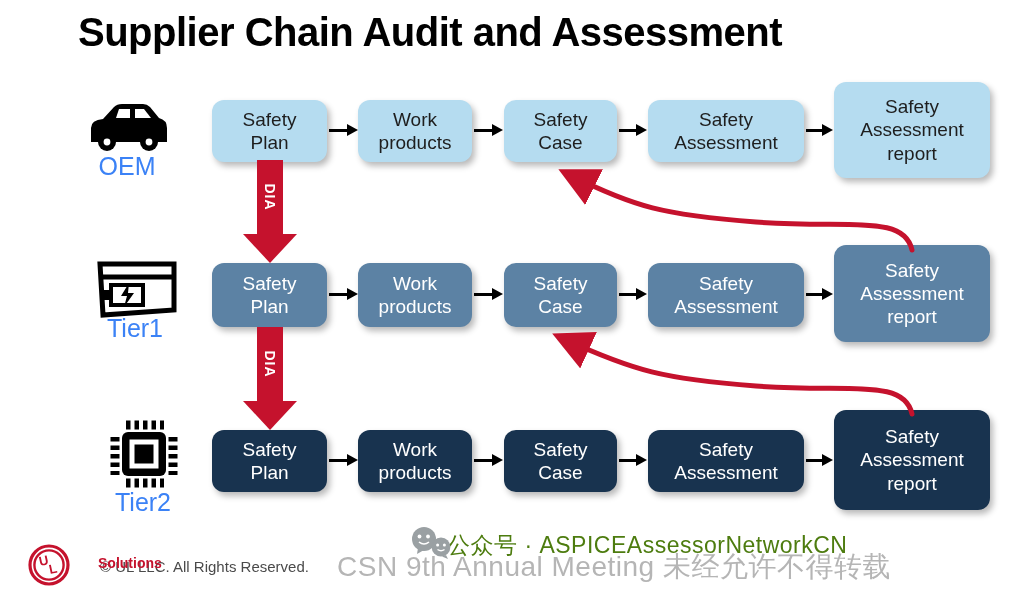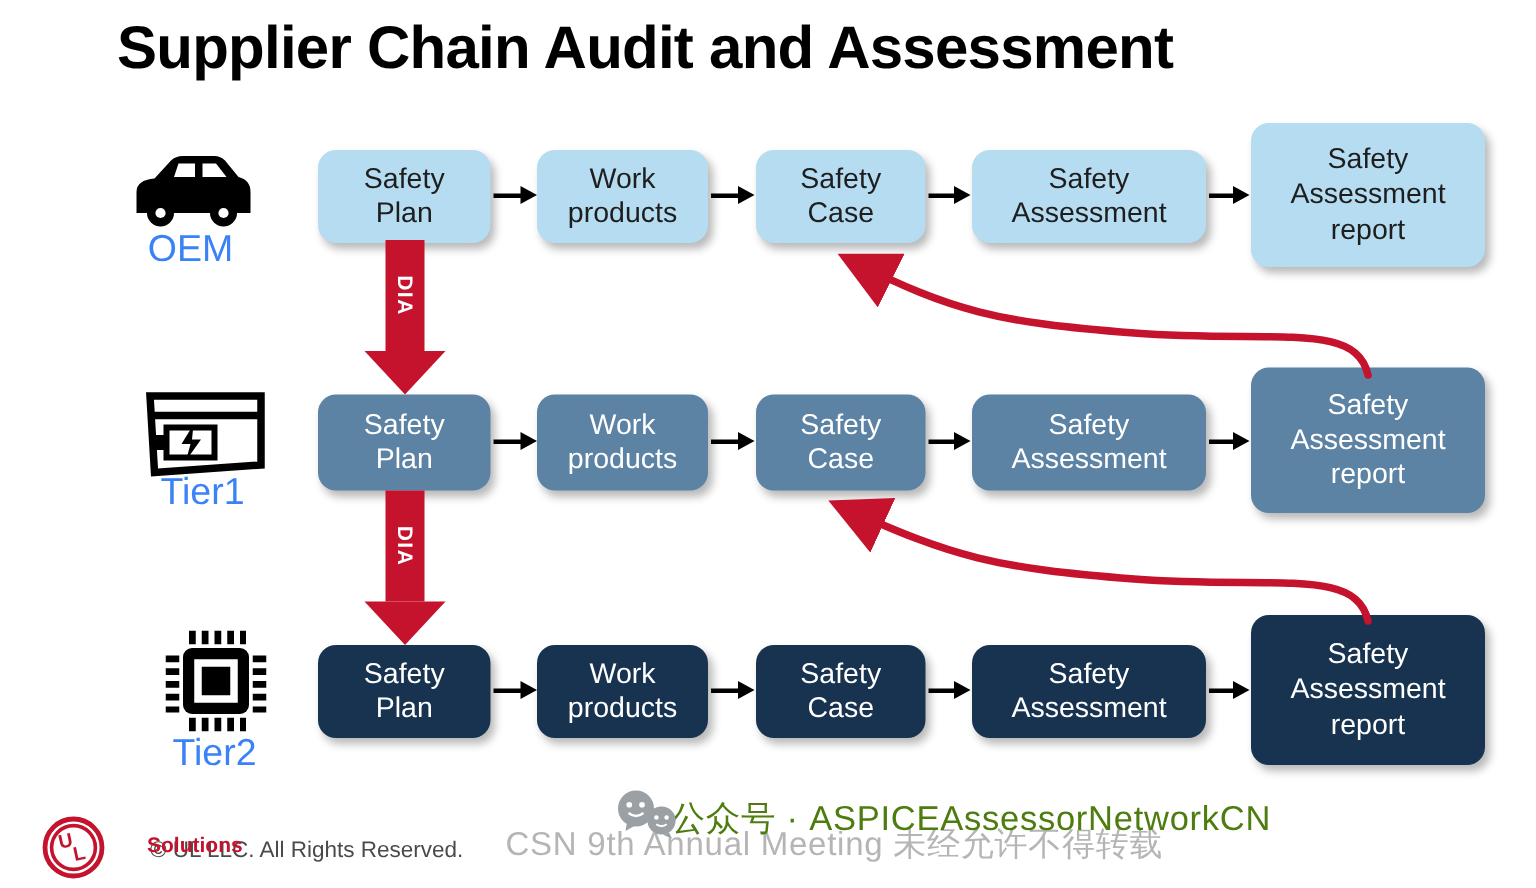--- a/index.html
+++ b/index.html
@@ -48,21 +48,21 @@
   .footer-brand {
     position:absolute; left:82px; top:555px; font-size:14px; font-weight:bold;
     color:#C5122D;
     padding-left:16px;
   }
   .wm-line1 {
     position:absolute; left:447px; top:530px; font-size:23px; color:#4d7c0f;
     letter-spacing:0.5px; white-space:nowrap;
   }
   .wm-line2 {
-    position:absolute; left:337px; top:548px; font-size:22px; color:#b5b5b5;
+    position:absolute; left:337px; top:548px; font-size:28px; color:#b5b5b5;
     letter-spacing:0.5px; white-space:nowrap;
   }
 </style>
 </head>
 <body>
 
 <div id="stage">
 
   <div class="title">Supplier Chain Audit and Assessment</div>
 

